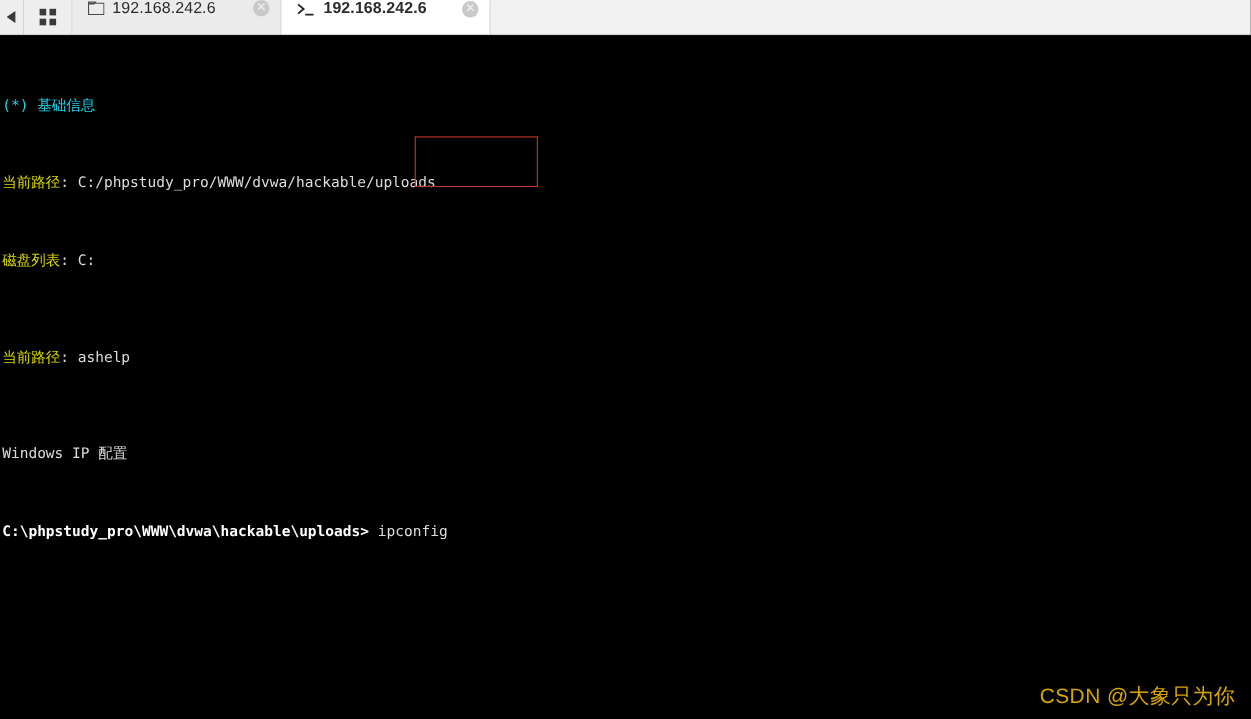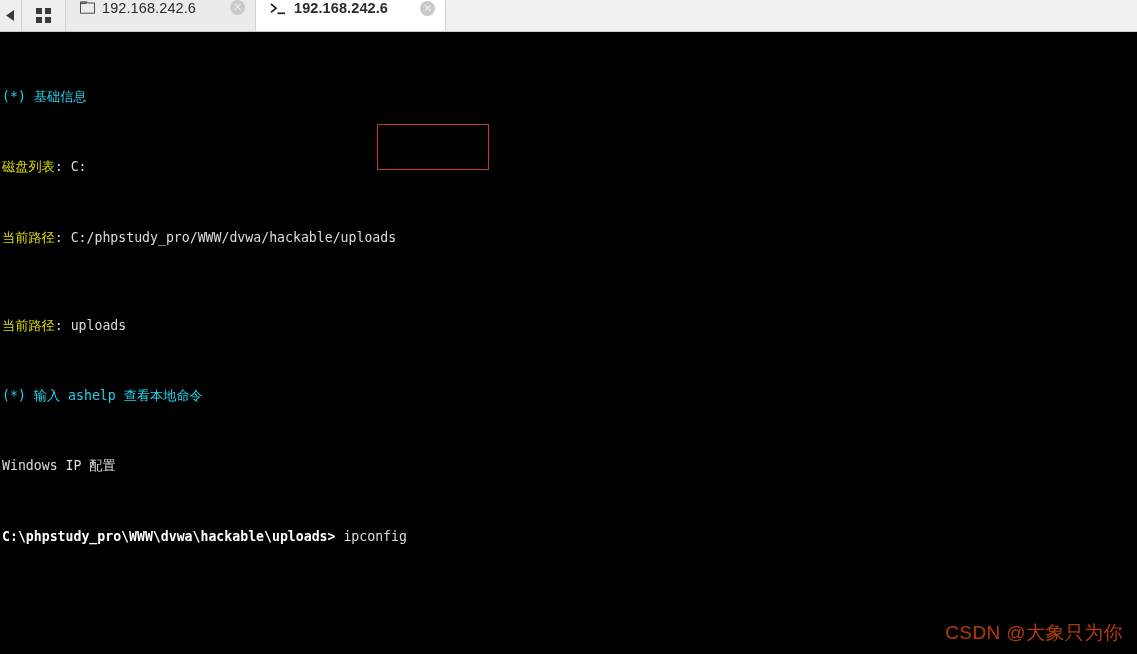--- a/index.html
+++ b/index.html
@@ -95,21 +95,21 @@
     left: 377px; top: 124px;
     width: 112px; height: 46px;
     border: 1.6px solid #c0392b;
     pointer-events: none;
   }
 
   
   .watermark {
     position: absolute;
     right: 14px; bottom: 8px;
-    color: #c2410c;
+    color: #eab308;
     font-size: 19px;
     font-family: "Liberation Sans", sans-serif;
     letter-spacing: 0.4px;
     opacity: 0.92;
   }
 </style>
 </head>
 <body>
 
 <div id="app">
@@ -154,28 +154,27 @@
       <span class="tclose">✕</span>
     </div>
 
     <div class="tab-filler"></div>
   </div>
 
   <div class="term">
 
     <div class="ln c-cyan">(*) 基础信息</div>
 
+    <div class="ln"><span class="c-yellow">当前路径</span><span class="c-white">: </span><span class="c-white">C:/phpstudy_pro/WWW/dvwa/hackable/uploads</span></div>
+
     <div class="ln"><span class="c-yellow">磁盘列表</span><span class="c-white">: </span><span class="c-white">C:</span></div>
 
-    <div class="ln"><span class="c-yellow">当前路径</span><span class="c-white">: </span><span class="c-white">C:/phpstudy_pro/WWW/dvwa/hackable/uploads</span></div>
-
-
-    <div class="ln"><span class="c-yellow">当前路径</span><span class="c-white">: </span><span class="c-white">uploads</span></div>
-
-    <div class="ln c-cyan">(*) 输入 ashelp 查看本地命令</div>
+
+    <div class="ln"><span class="c-yellow">当前路径</span><span class="c-white">: </span><span class="c-white">ashelp</span></div>
+
 
     <div class="ln c-white">Windows IP 配置</div>
 
     <div class="ln"><span class="c-bold">C:\phpstudy_pro\WWW\dvwa\hackable\uploads&gt;</span><span class="c-white"> ipconfig</span></div>
 
     <div class="blank"></div>
 
     
     
     

